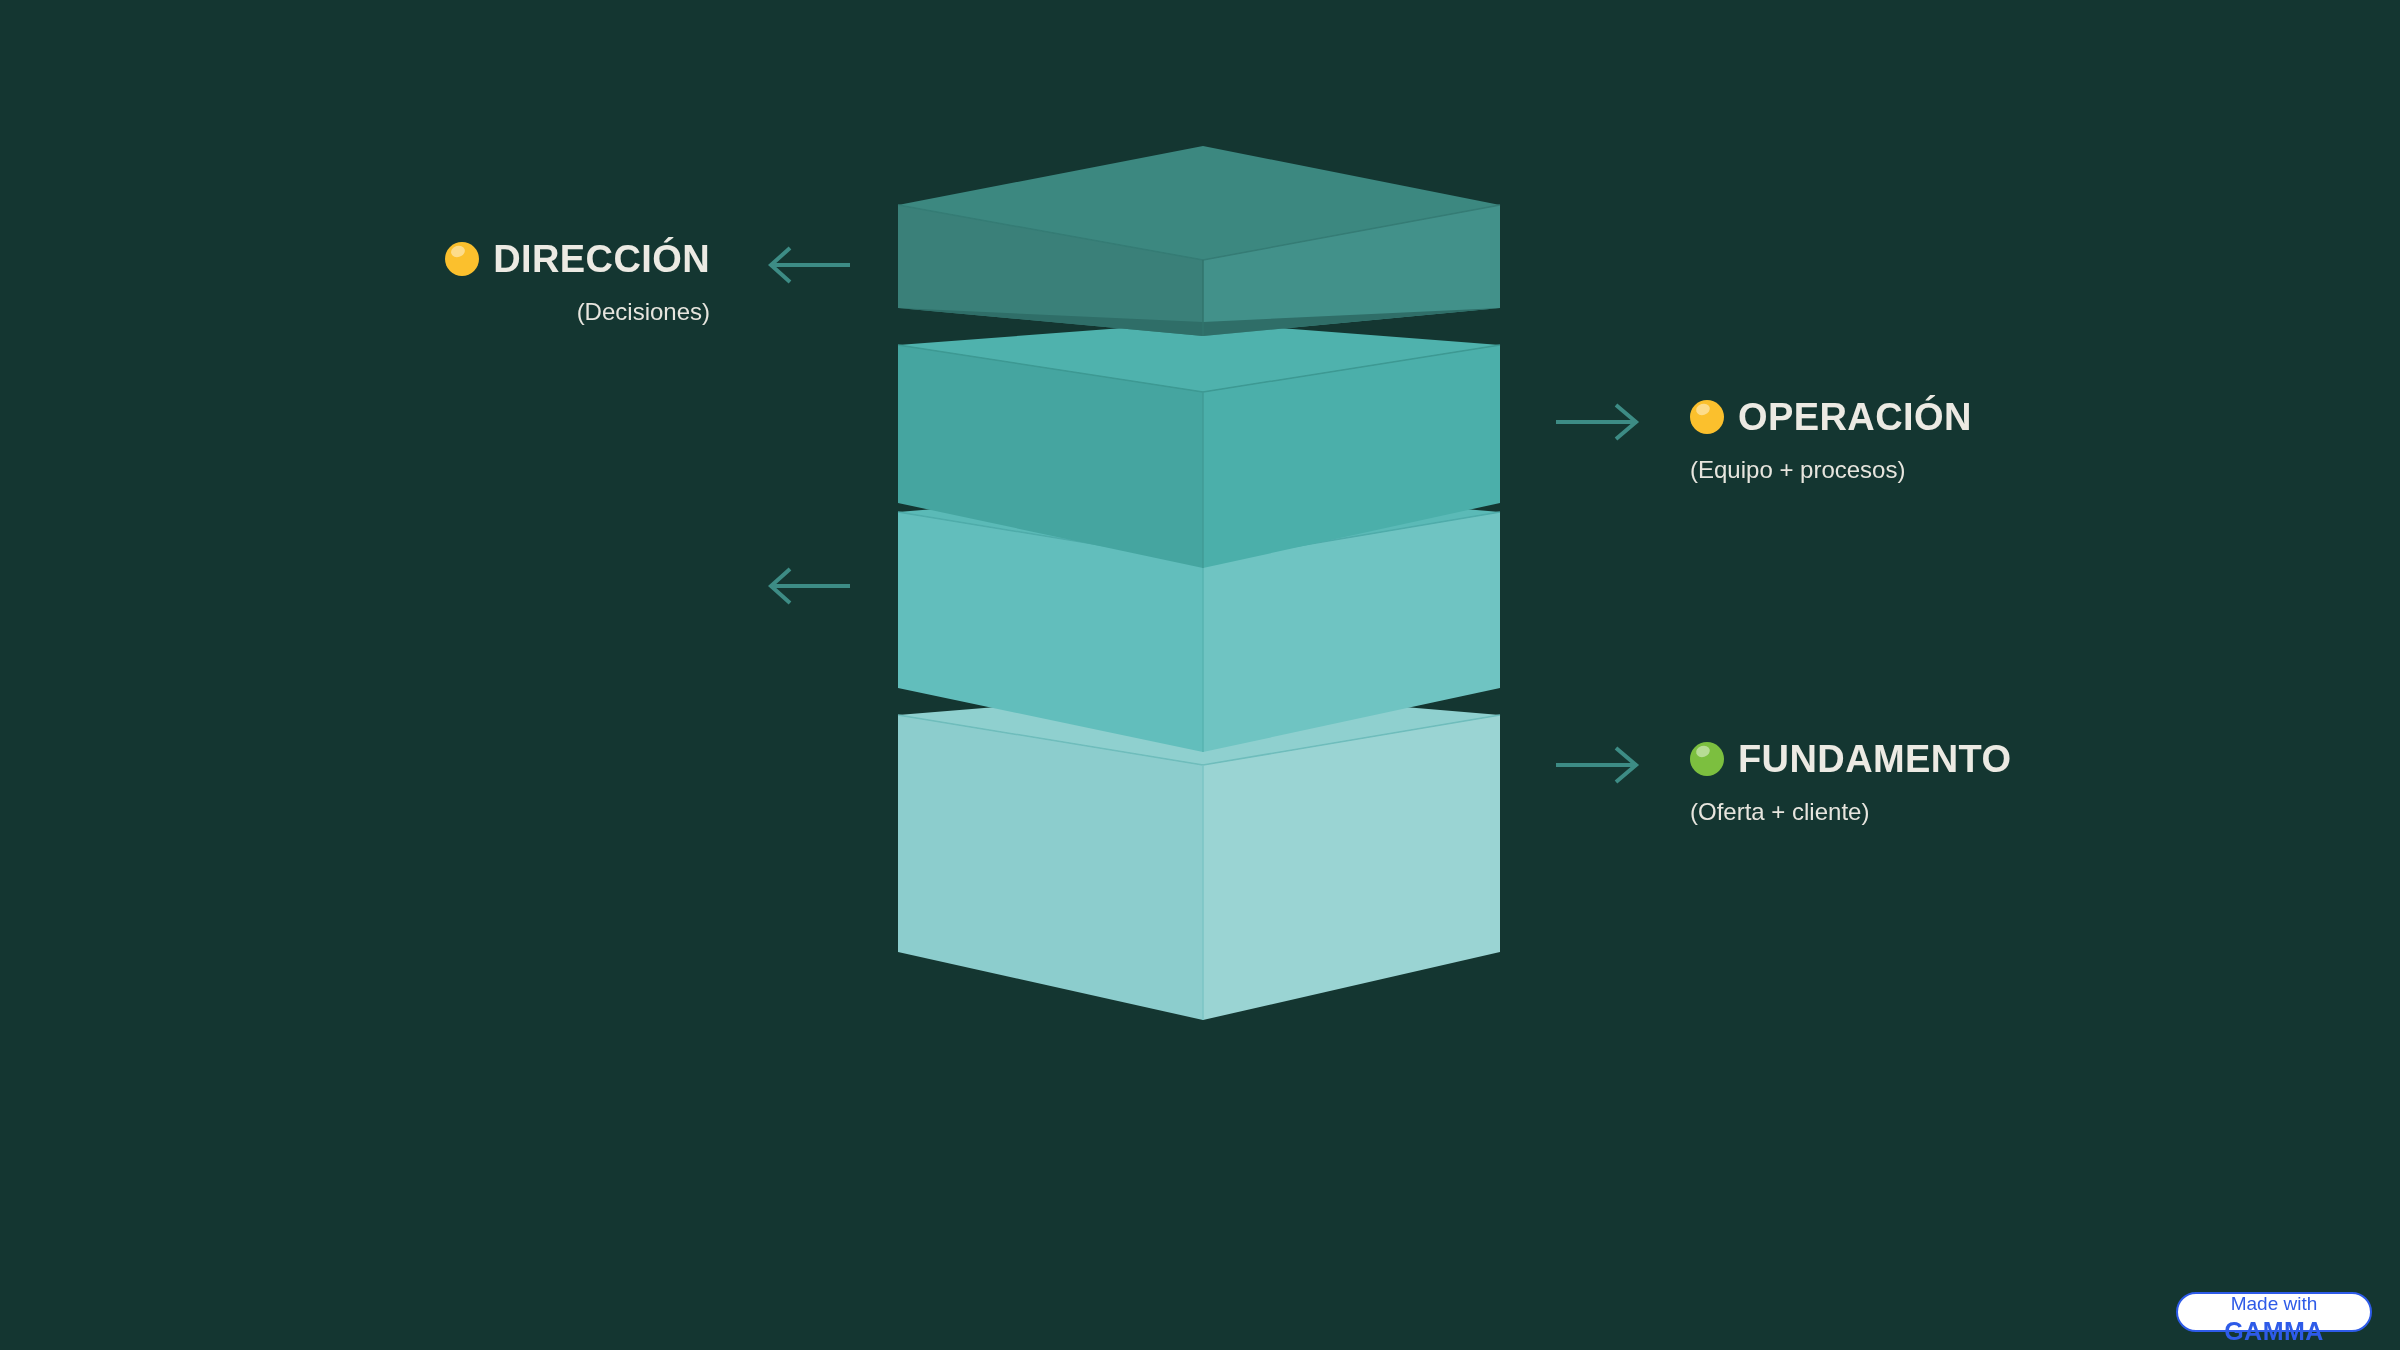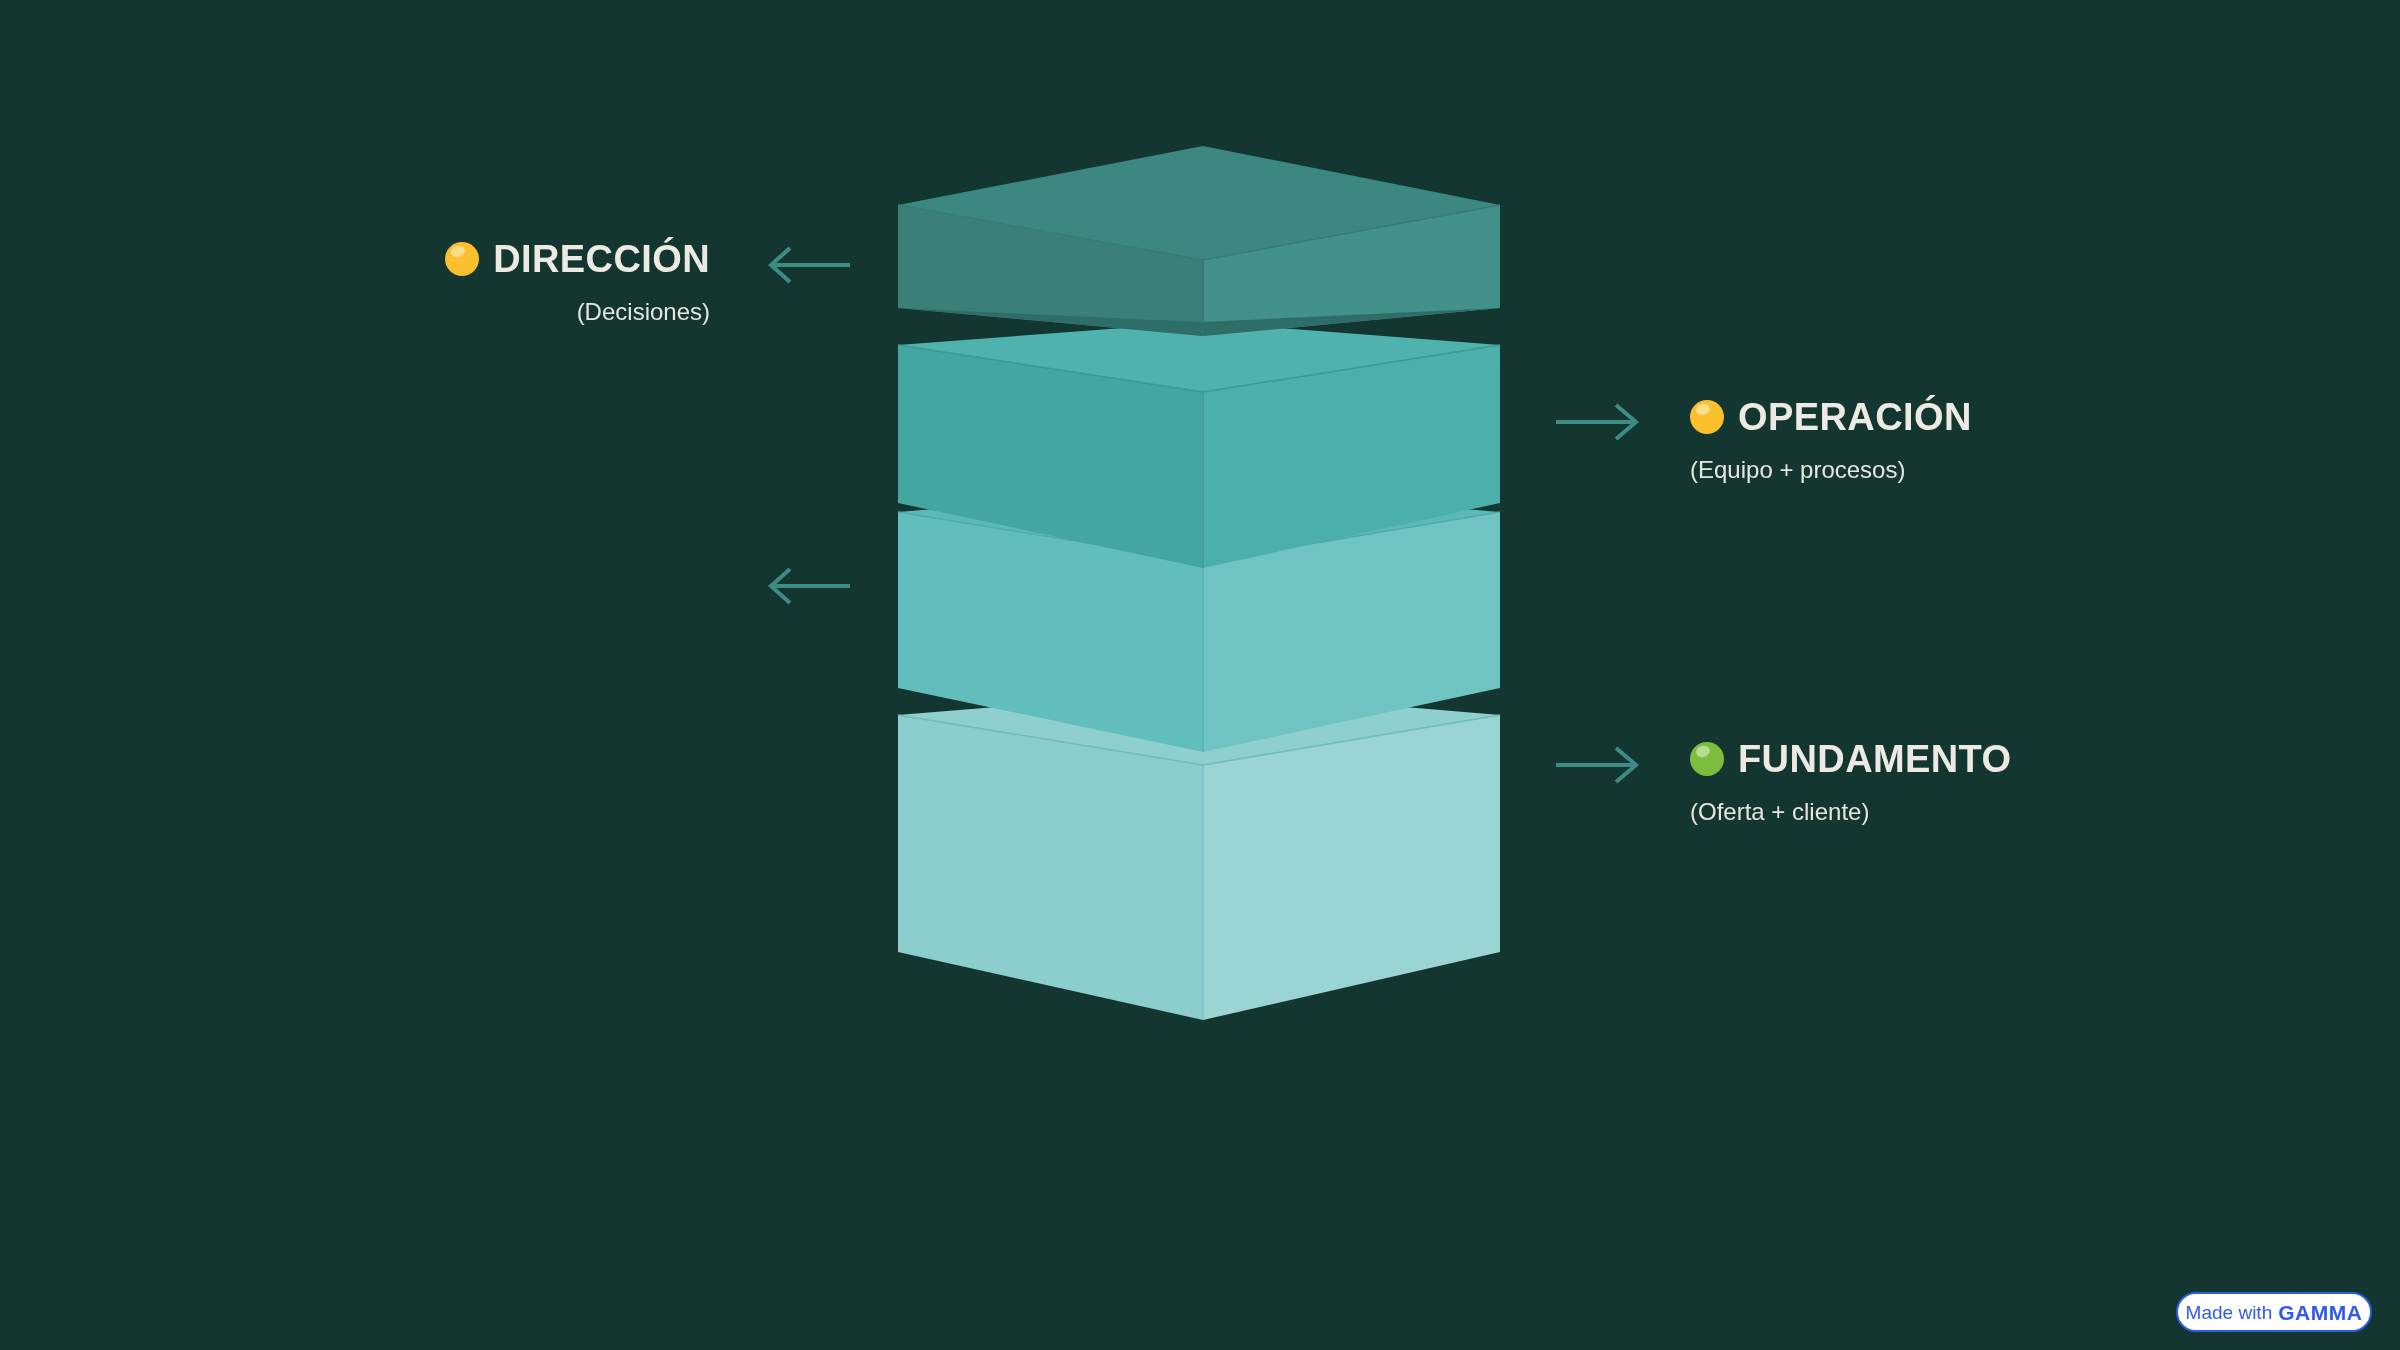--- a/index.html
+++ b/index.html
@@ -94,31 +94,32 @@
     position: absolute;
     left: 2176px;
     top: 1292px;
     width: 196px;
     height: 40px;
     border-radius: 20px;
     background: #FFFFFF;
     border: 2px solid #2E5BE8;
     display: flex;
     align-items: center;
-    justify-content: center;
+    justify-content: flex-start;
     gap: 6px;
     box-sizing: border-box;
+    flex-direction: column;
   }
   #gamma-badge .gm-made {
     font-size: 19px;
     color: #2E5BE8;
     line-height: 1;
   }
   #gamma-badge .gm-logo {
-    font-size: 21px;
+    font-size: 25px;
     font-weight: bold;
     color: #2E5BE8;
     letter-spacing: 0.5px;
     line-height: 1;
   }
 </style>
 </head>
 <body>
 
 <div id="stage">

